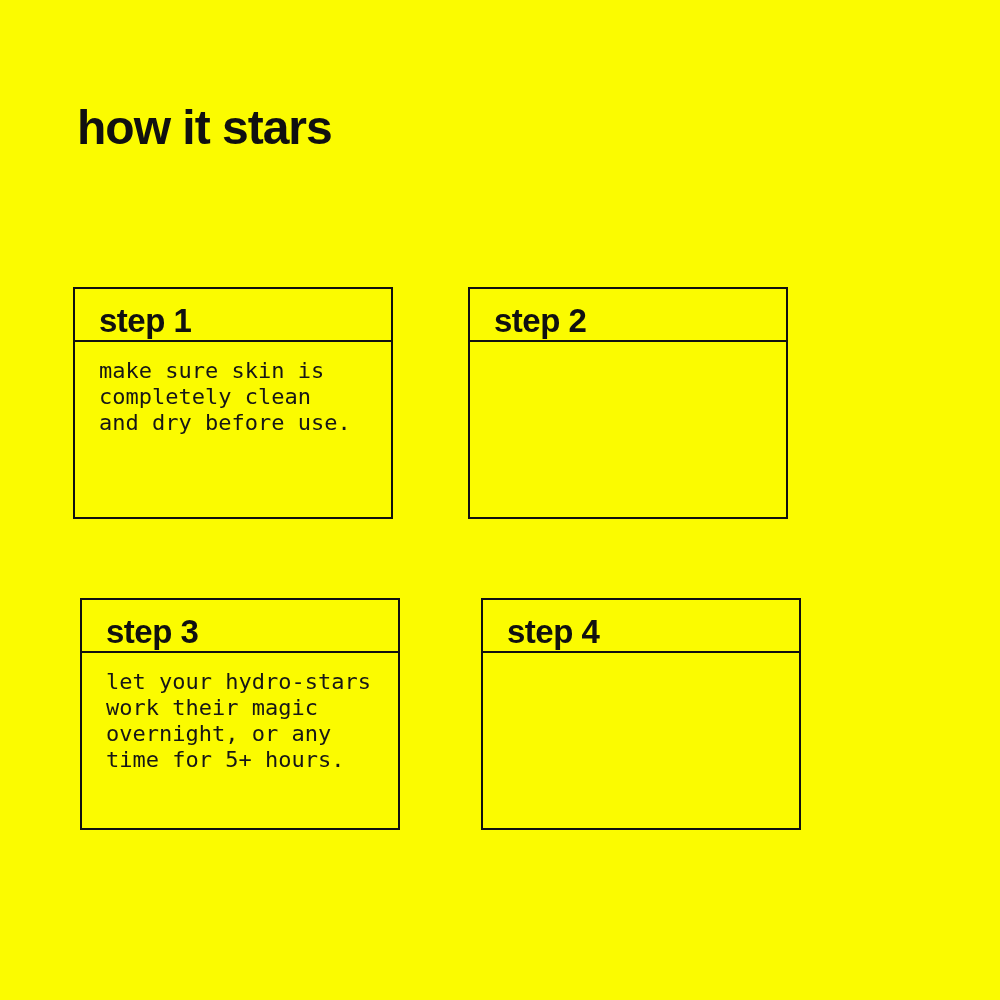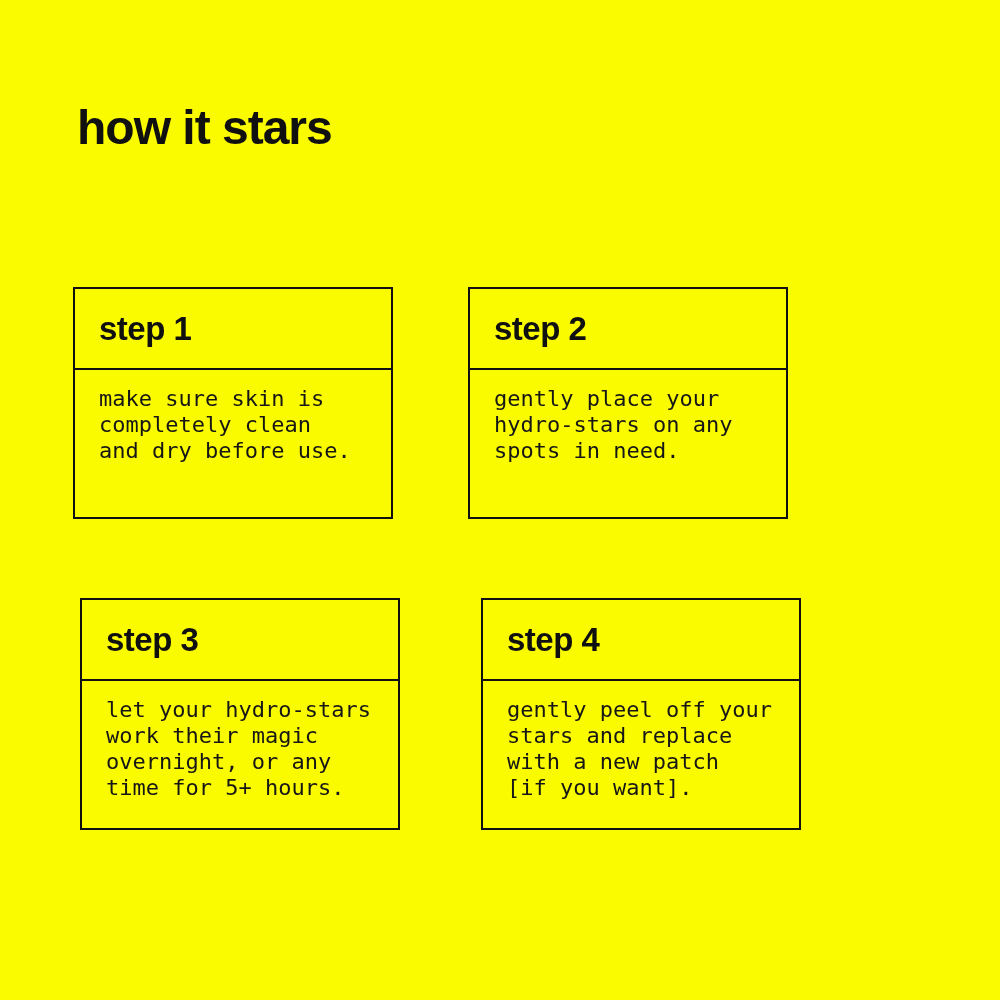--- a/index.html
+++ b/index.html
@@ -36,25 +36,25 @@
     height: 232px;
     border: 2px solid #101010;
     box-sizing: border-box;
     background: transparent;
   }
   .card.pos-1 { left: 73px;  top: 287px; }
   .card.pos-2 { left: 468px; top: 287px; }
   .card.pos-3 { left: 80px;  top: 598px; }
   .card.pos-4 { left: 481px; top: 598px; }
   .card-header {
-    height: 81px;
+    height: 53px;
     border-bottom: 2px solid #101010;
     box-sizing: border-box;
     display: flex;
-    align-items: center;
+    align-items: flex-end;
     padding-left: 24px;
   }
   .step-label {
     font-family: "Liberation Sans", "DejaVu Sans", sans-serif;
     font-weight: bold;
     font-size: 33px;
     letter-spacing: -0.5px;
     color: #101010;
   }
   .card-body {
@@ -79,38 +79,31 @@
     </div>
     <div class="card-body">make sure skin is
 completely clean
 and dry before use.</div>
   </div>
 
   <div class="card pos-2">
     <div class="card-header">
       <span class="step-label">step 2</span>
     </div>
-    <div class="card-body">gently place your
-hydro-stars on any
-spots in need.</div>
   </div>
 
   <div class="card pos-3">
     <div class="card-header">
       <span class="step-label">step 3</span>
     </div>
     <div class="card-body">let your hydro-stars
 work their magic
 overnight, or any
 time for 5+ hours.</div>
   </div>
 
   <div class="card pos-4">
     <div class="card-header">
       <span class="step-label">step 4</span>
     </div>
-    <div class="card-body">gently peel off your
-stars and replace
-with a new patch
-[if you want].</div>
   </div>
 
 </div>
 
 </body></html>

